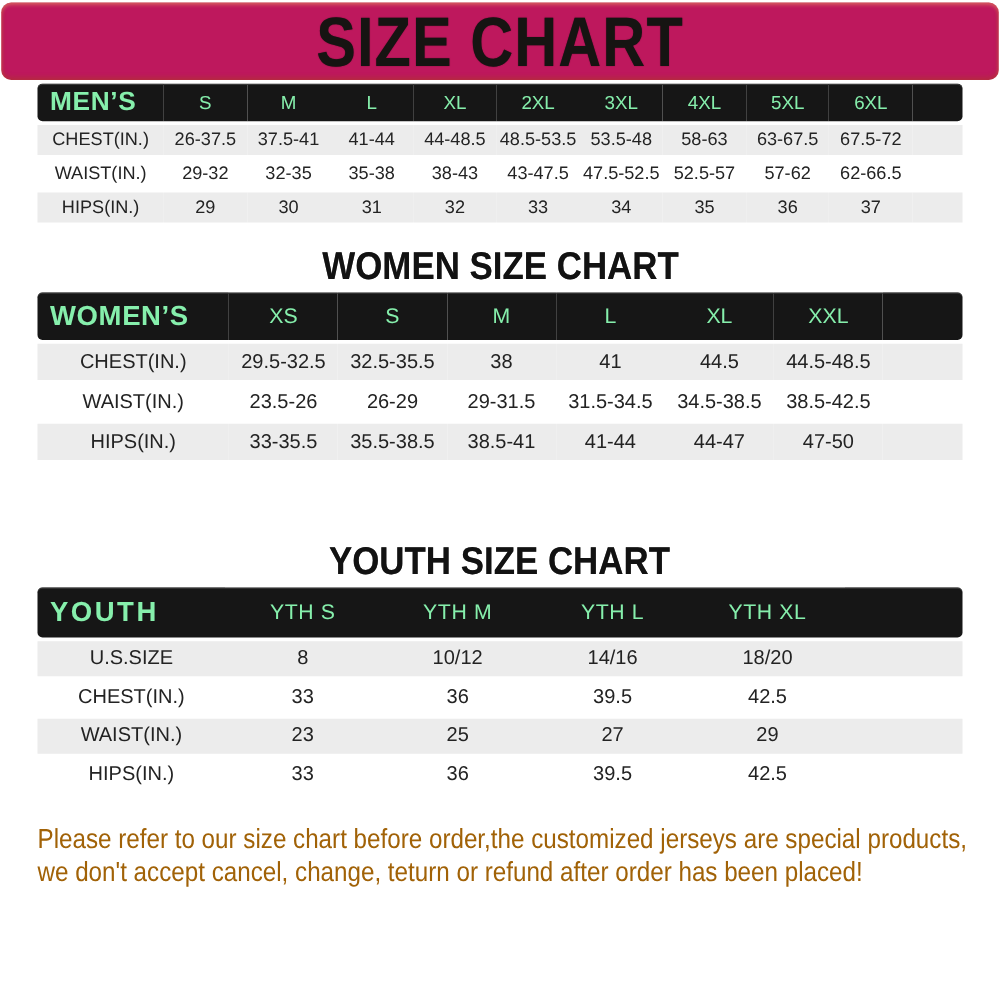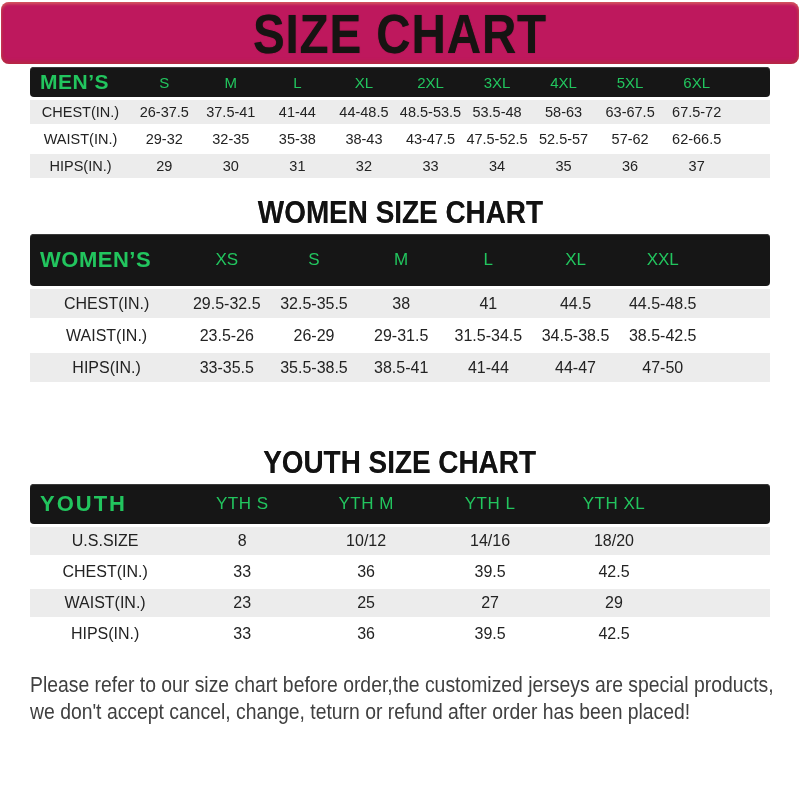--- a/index.html
+++ b/index.html
@@ -23,44 +23,44 @@
   .heading-woman { margin-top:14px; }
   .heading-youth { margin-top:60px; }
 
   
   table.size-table { width:740px; margin:0 auto; table-layout:fixed;
                      border-collapse:separate; border-spacing:0 3px; }
   .men-table   { margin-top:18px; }
   .women-table { margin-top:12px; }
   .youth-table { margin-top:13px; }
 
-  thead th { background:#161616; color:#22c55e; font-weight:400; text-align:center;
+  thead th { background:#161616; color:#86efac; font-weight:400; text-align:center;
              vertical-align:middle; box-shadow: inset 0 1px 0 #3a3a3a; }
   thead th:first-child { border-radius:4px 0 0 4px; text-align:left; padding-left:10px; font-weight:800; }
   thead th:last-child  { border-radius:0 4px 4px 0; }
 
   tbody tr:nth-child(odd)  td { background:#ECECEC; }
   tbody tr:nth-child(even) td { background:#FFFFFF; }
   tbody td { text-align:center; vertical-align:middle; color:#232323; }
   tbody td:first-child { }
 
   .men-table   thead th { height:30px; font-size:15px; }
   .men-table   thead th:first-child { font-size:21px; letter-spacing:.5px; }
   .men-table   tbody td { height:24px; font-size:14.5px; }
 
-  .women-table thead th { height:52px; font-size:17px; }
+  .women-table thead th { height:38px; font-size:17px; }
   .women-table thead th:first-child { font-size:22px; letter-spacing:.5px; }
   .women-table tbody td { height:29px; font-size:16px; }
 
   .youth-table thead th { height:40px; font-size:17px; letter-spacing:.5px; }
   .youth-table thead th:first-child { font-size:22px; letter-spacing:2px; }
   .youth-table tbody td { height:28px; font-size:16px; }
 
   
-  .footer { margin:20px 0 0 30px; color:#404040; }
+  .footer { margin:20px 0 0 30px; color:#a16207; }
   .footer-line { font-size:22px; line-height:27px; font-weight:400; white-space:nowrap;
                  transform:scaleX(.88); transform-origin:0 50%; }
 </style>
 </head>
 <body>
 
 <div class="page">
 
   <div class="banner">
     <span class="banner-title">SIZE CHART</span>

